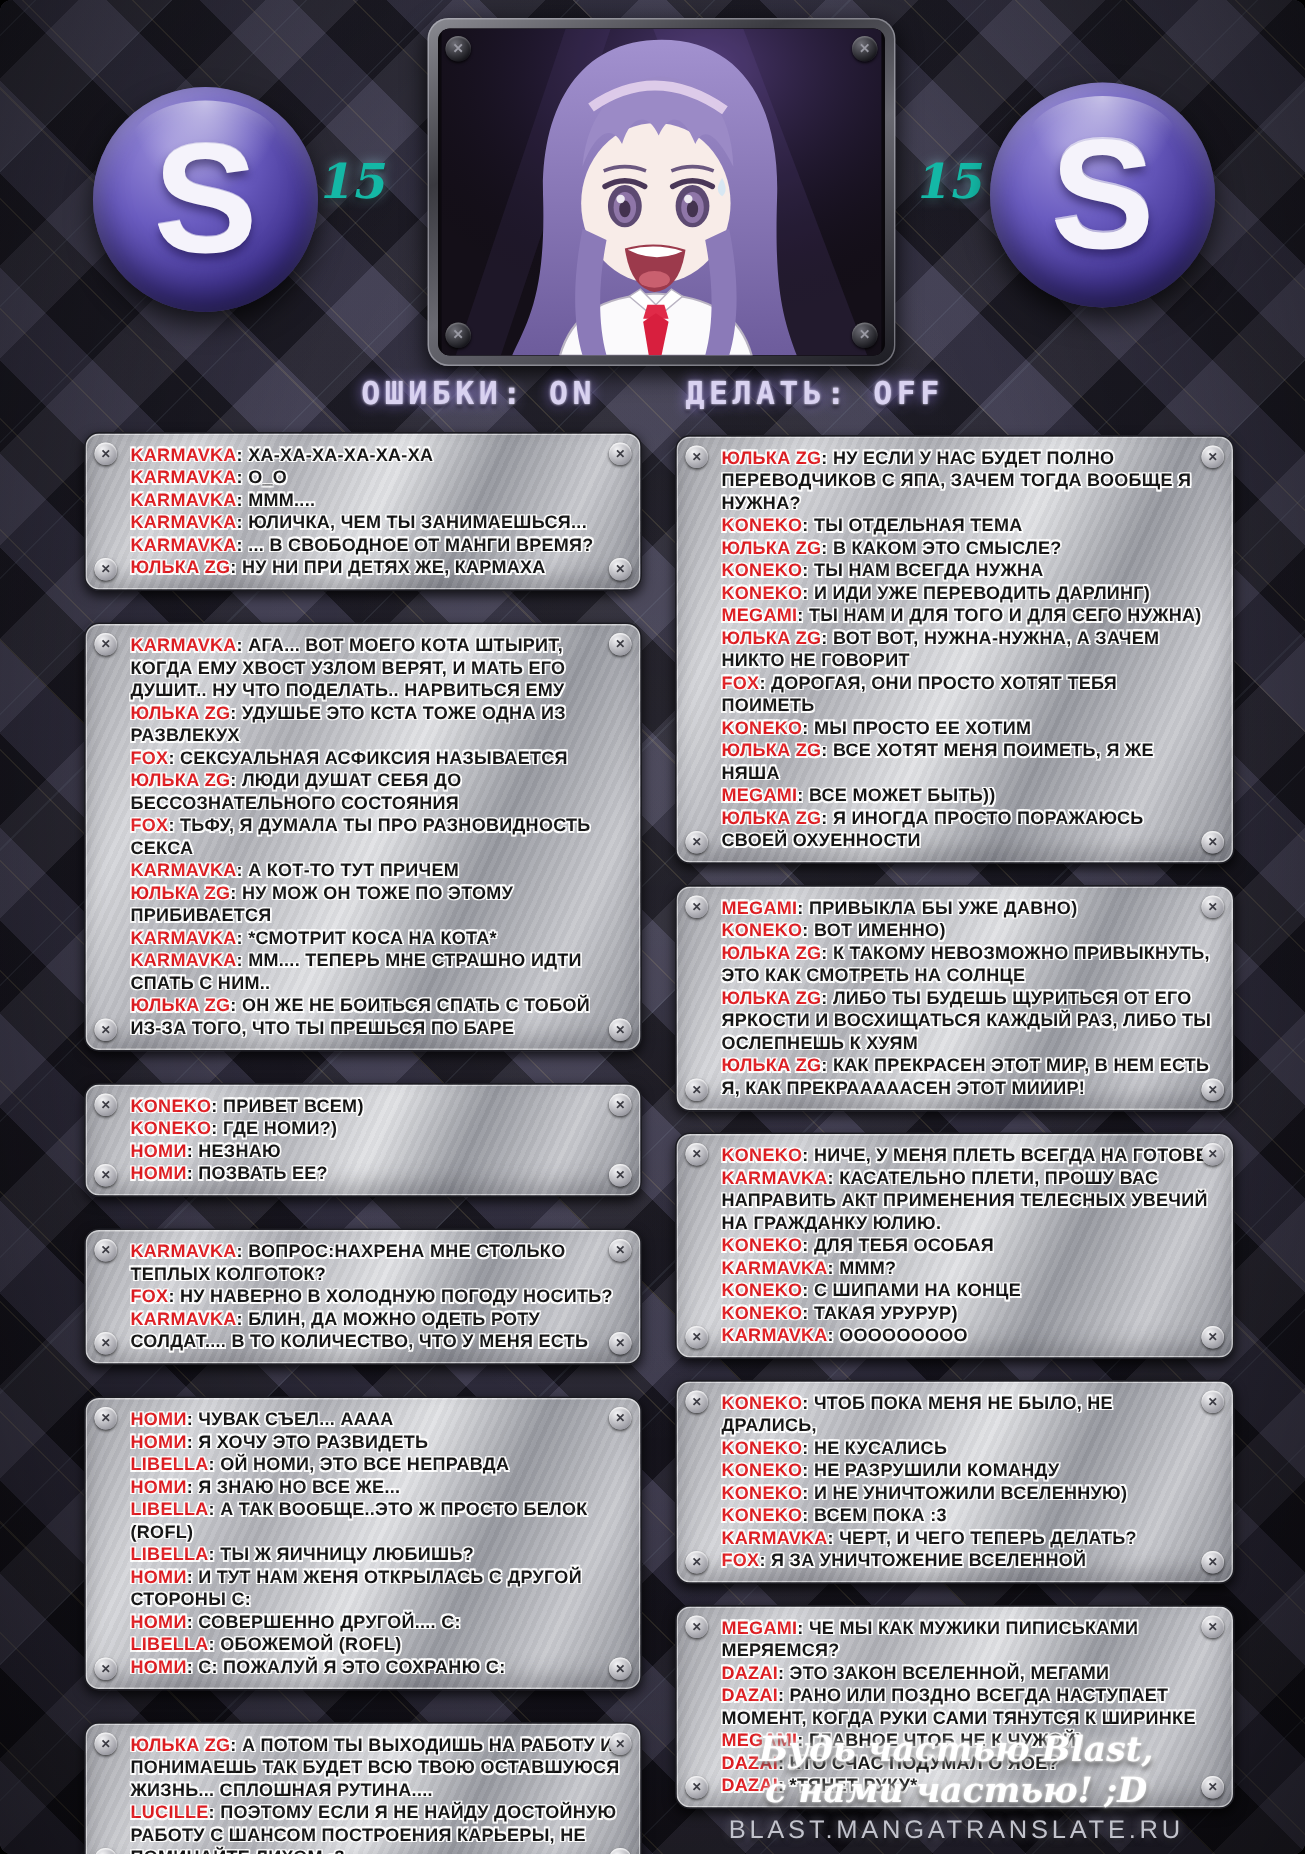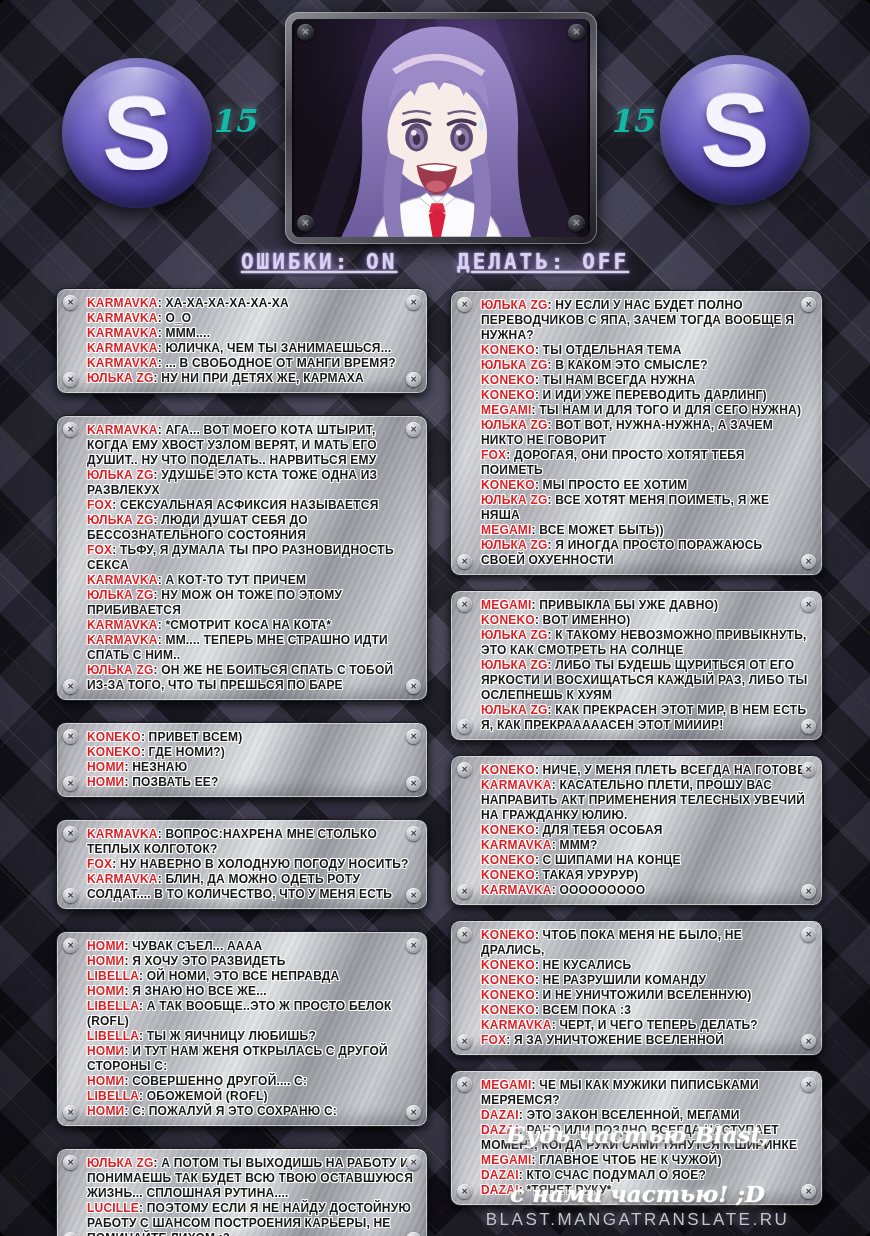--- a/index.html
+++ b/index.html
@@ -43,21 +43,21 @@
   .fscrew{position:absolute;width:17px;height:17px;border-radius:50%;z-index:3;
     background:radial-gradient(circle at 35% 30%, #6d6d75, #17171c 75%);
     color:#9a9aa4;font-size:9px;line-height:17px;text-align:center;font-weight:bold;
     box-shadow:0 1px 2px rgba(0,0,0,.8), inset 0 1px 1px rgba(255,255,255,.25);}
   .fscrew.tl{left:12px;top:12px;} .fscrew.tr{right:12px;top:12px;}
   .fscrew.bl{left:12px;bottom:12px;} .fscrew.br{right:12px;bottom:12px;}
   
   .status{position:absolute;left:0;right:0;top:250px;text-align:center;
     font-family:"DejaVu Sans Mono",monospace;font-weight:bold;font-size:21px;letter-spacing:3px;
     color:#d9d2f0;text-shadow:0 0 9px rgba(155,135,235,.95), 0 0 2px #ffffff, 0 2px 3px rgba(0,0,0,.9);}
-  .status span{margin:0 22px;text-decoration:underline;}
+  .status span{margin:0 22px;}
   
   .col{position:absolute;display:flex;flex-direction:column;}
   .col-left{left:56px;top:288px;width:372px;gap:21px;}
   .col-right{left:450px;top:290px;width:373px;gap:14px;}
   .panel{position:relative;border-radius:10px;box-sizing:border-box;padding:7px 14px 7px 30px;
     background:linear-gradient(115deg,#9fa0a6 0%,#d6d7db 18%,#aeafb5 34%,#e2e3e6 52%,#96989f 68%,#c9cacf 84%,#8d8f96 100%);
     border:1px solid #1c1c22;
     box-shadow:inset 0 0 0 1px rgba(255,255,255,.55), inset 0 -8px 14px rgba(60,60,70,.35), 0 3px 8px rgba(0,0,0,.75);}
   .panel::after{content:"";position:absolute;inset:0;border-radius:10px;pointer-events:none;
     background:repeating-linear-gradient(115deg, rgba(255,255,255,.05) 0 3px, rgba(0,0,0,.03) 3px 6px);}
@@ -66,21 +66,21 @@
     color:#3c3c44;font-size:8px;line-height:15px;text-align:center;font-weight:bold;
     box-shadow:0 1px 2px rgba(0,0,0,.65), inset 0 1px 1px rgba(255,255,255,.8);}
   .screw.tl{left:6px;top:6px;} .screw.tr{right:6px;top:6px;}
   .screw.bl{left:6px;bottom:6px;} .screw.br{right:6px;bottom:6px;}
   .msg{font-size:12px;line-height:15px;font-weight:bold;color:#111;letter-spacing:.2px;overflow-wrap:break-word;
     text-shadow:-1px -1px 0 #fff,1px -1px 0 #fff,-1px 1px 0 #fff,1px 1px 0 #fff,0 -1px 0 #fff,0 1px 0 #fff,-1px 0 0 #fff,1px 0 0 #fff;}
   .nick{color:#e01b20;}
   
   .footer{position:absolute;left:450px;bottom:6px;width:375px;text-align:center;}
   .slogan{font-family:"DejaVu Serif",serif;font-style:italic;font-weight:bold;font-size:23px;line-height:27px;color:#ffffff;
-    text-shadow:0 0 8px rgba(255,255,255,.95), 0 0 2px #fff, 0 2px 4px #000;margin-top:32px;}
+    text-shadow:0 0 8px rgba(255,255,255,.95), 0 0 2px #fff, 0 2px 4px #000;}
   .url{margin-top:3px;font-family:"Liberation Sans",sans-serif;font-size:17px;letter-spacing:2.5px;color:#c2c3cc;
     text-shadow:0 0 6px rgba(190,190,215,.55), 0 2px 3px rgba(0,0,0,.9);}
 </style>
 </head>
 <body>
 
 <div class="page">
   <div class="bg"></div>
 
   <div class="orb orb-left">

